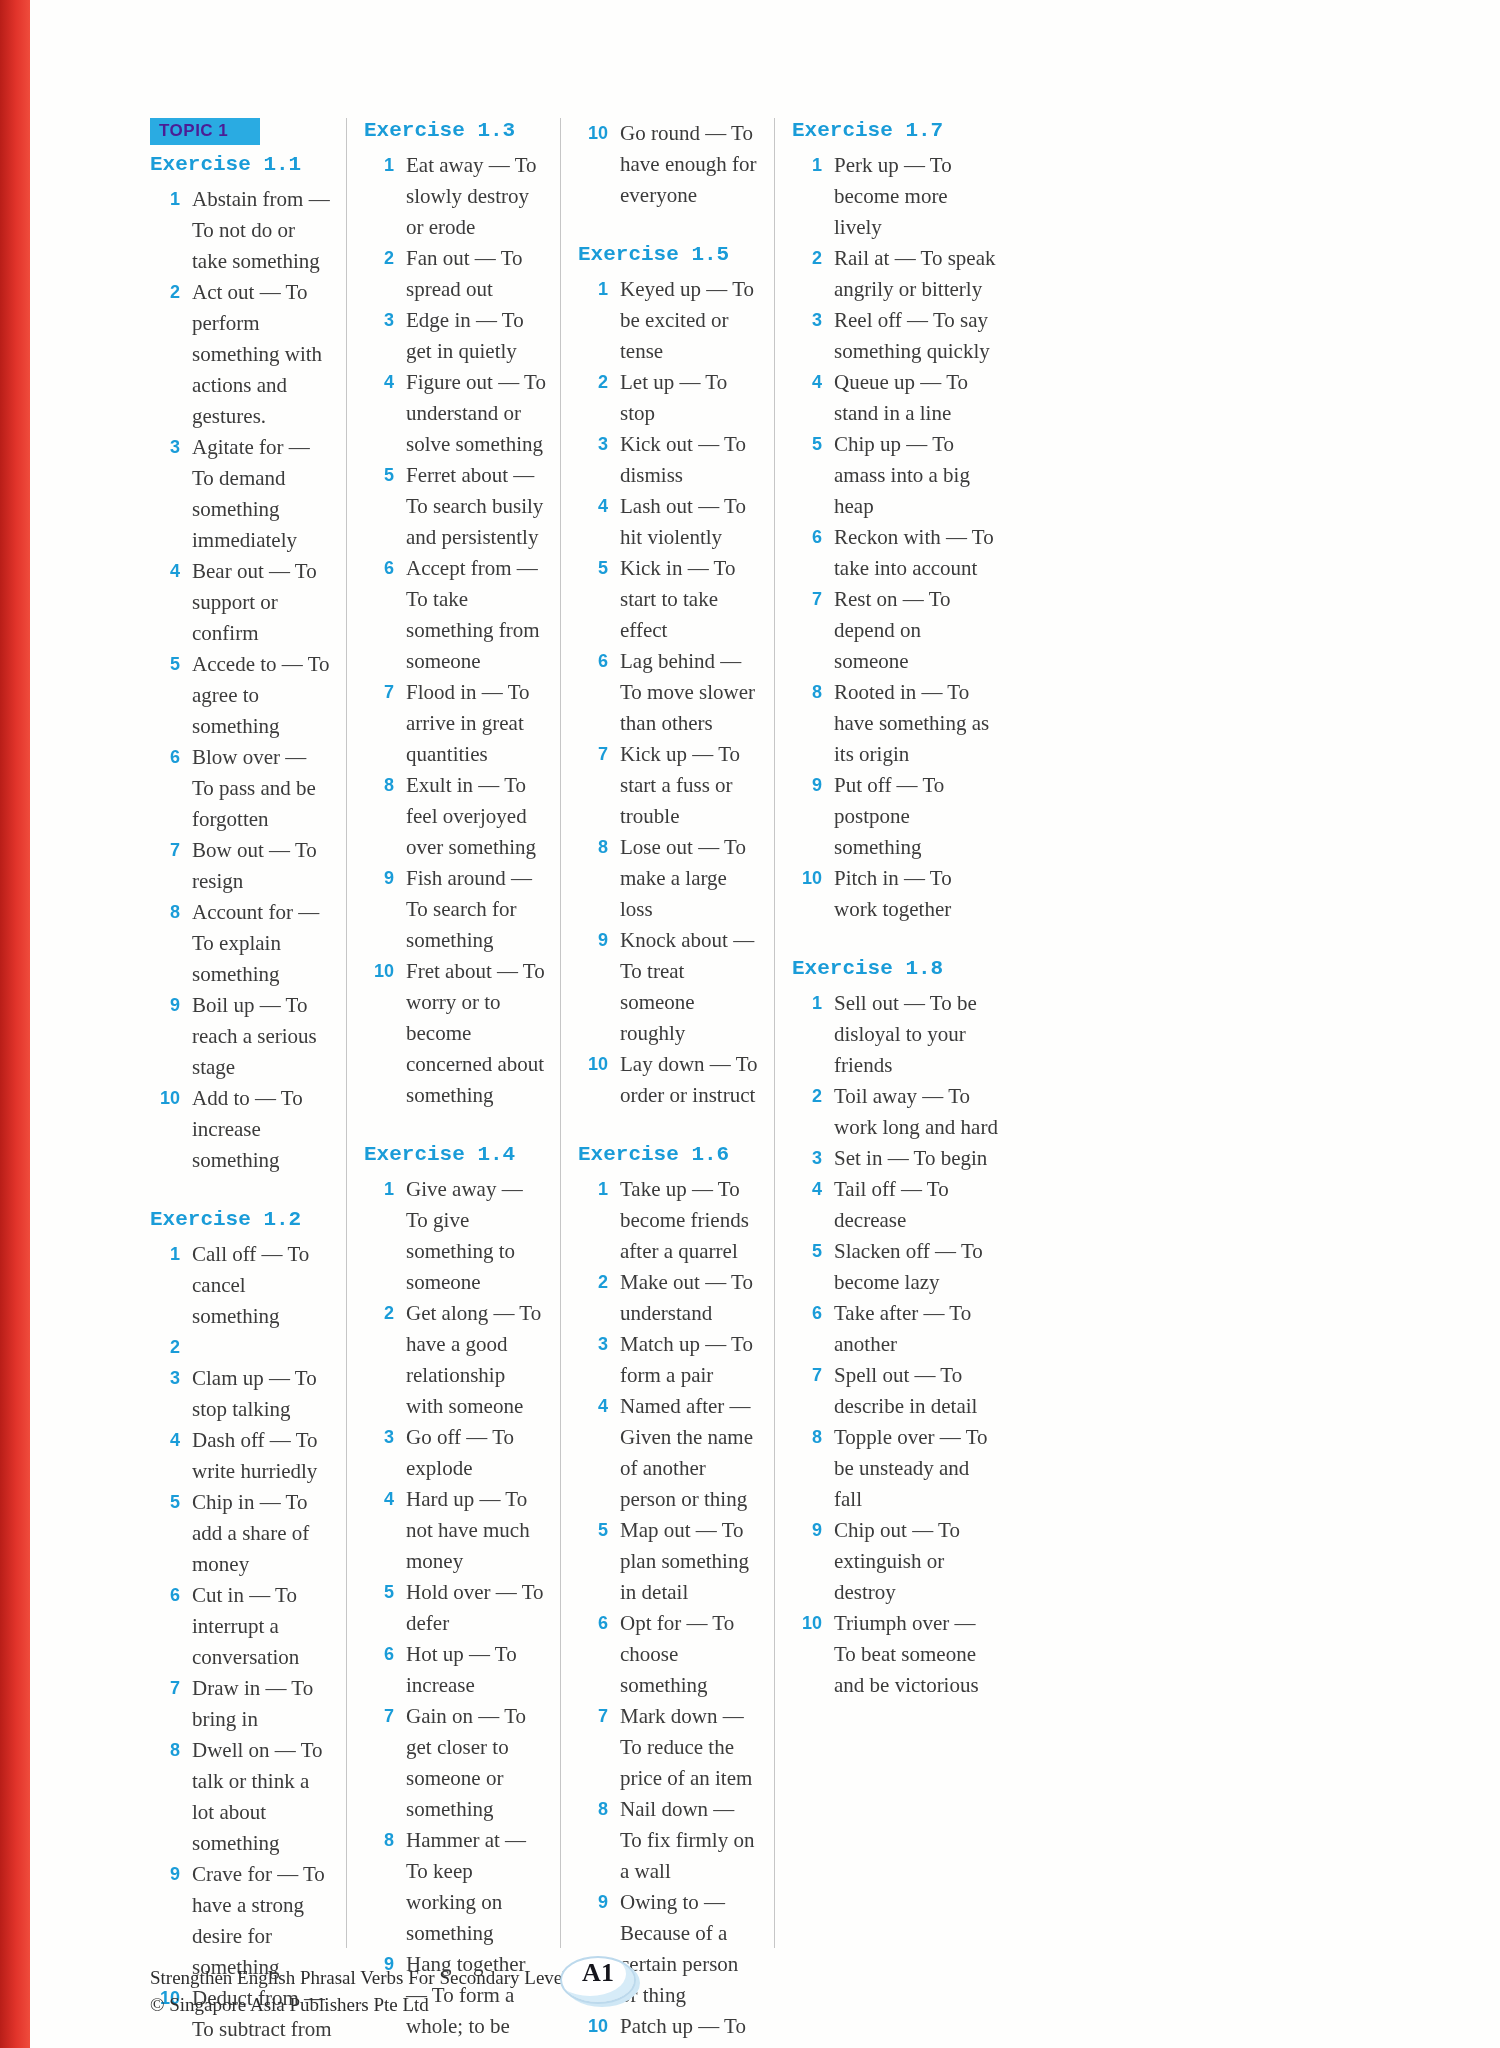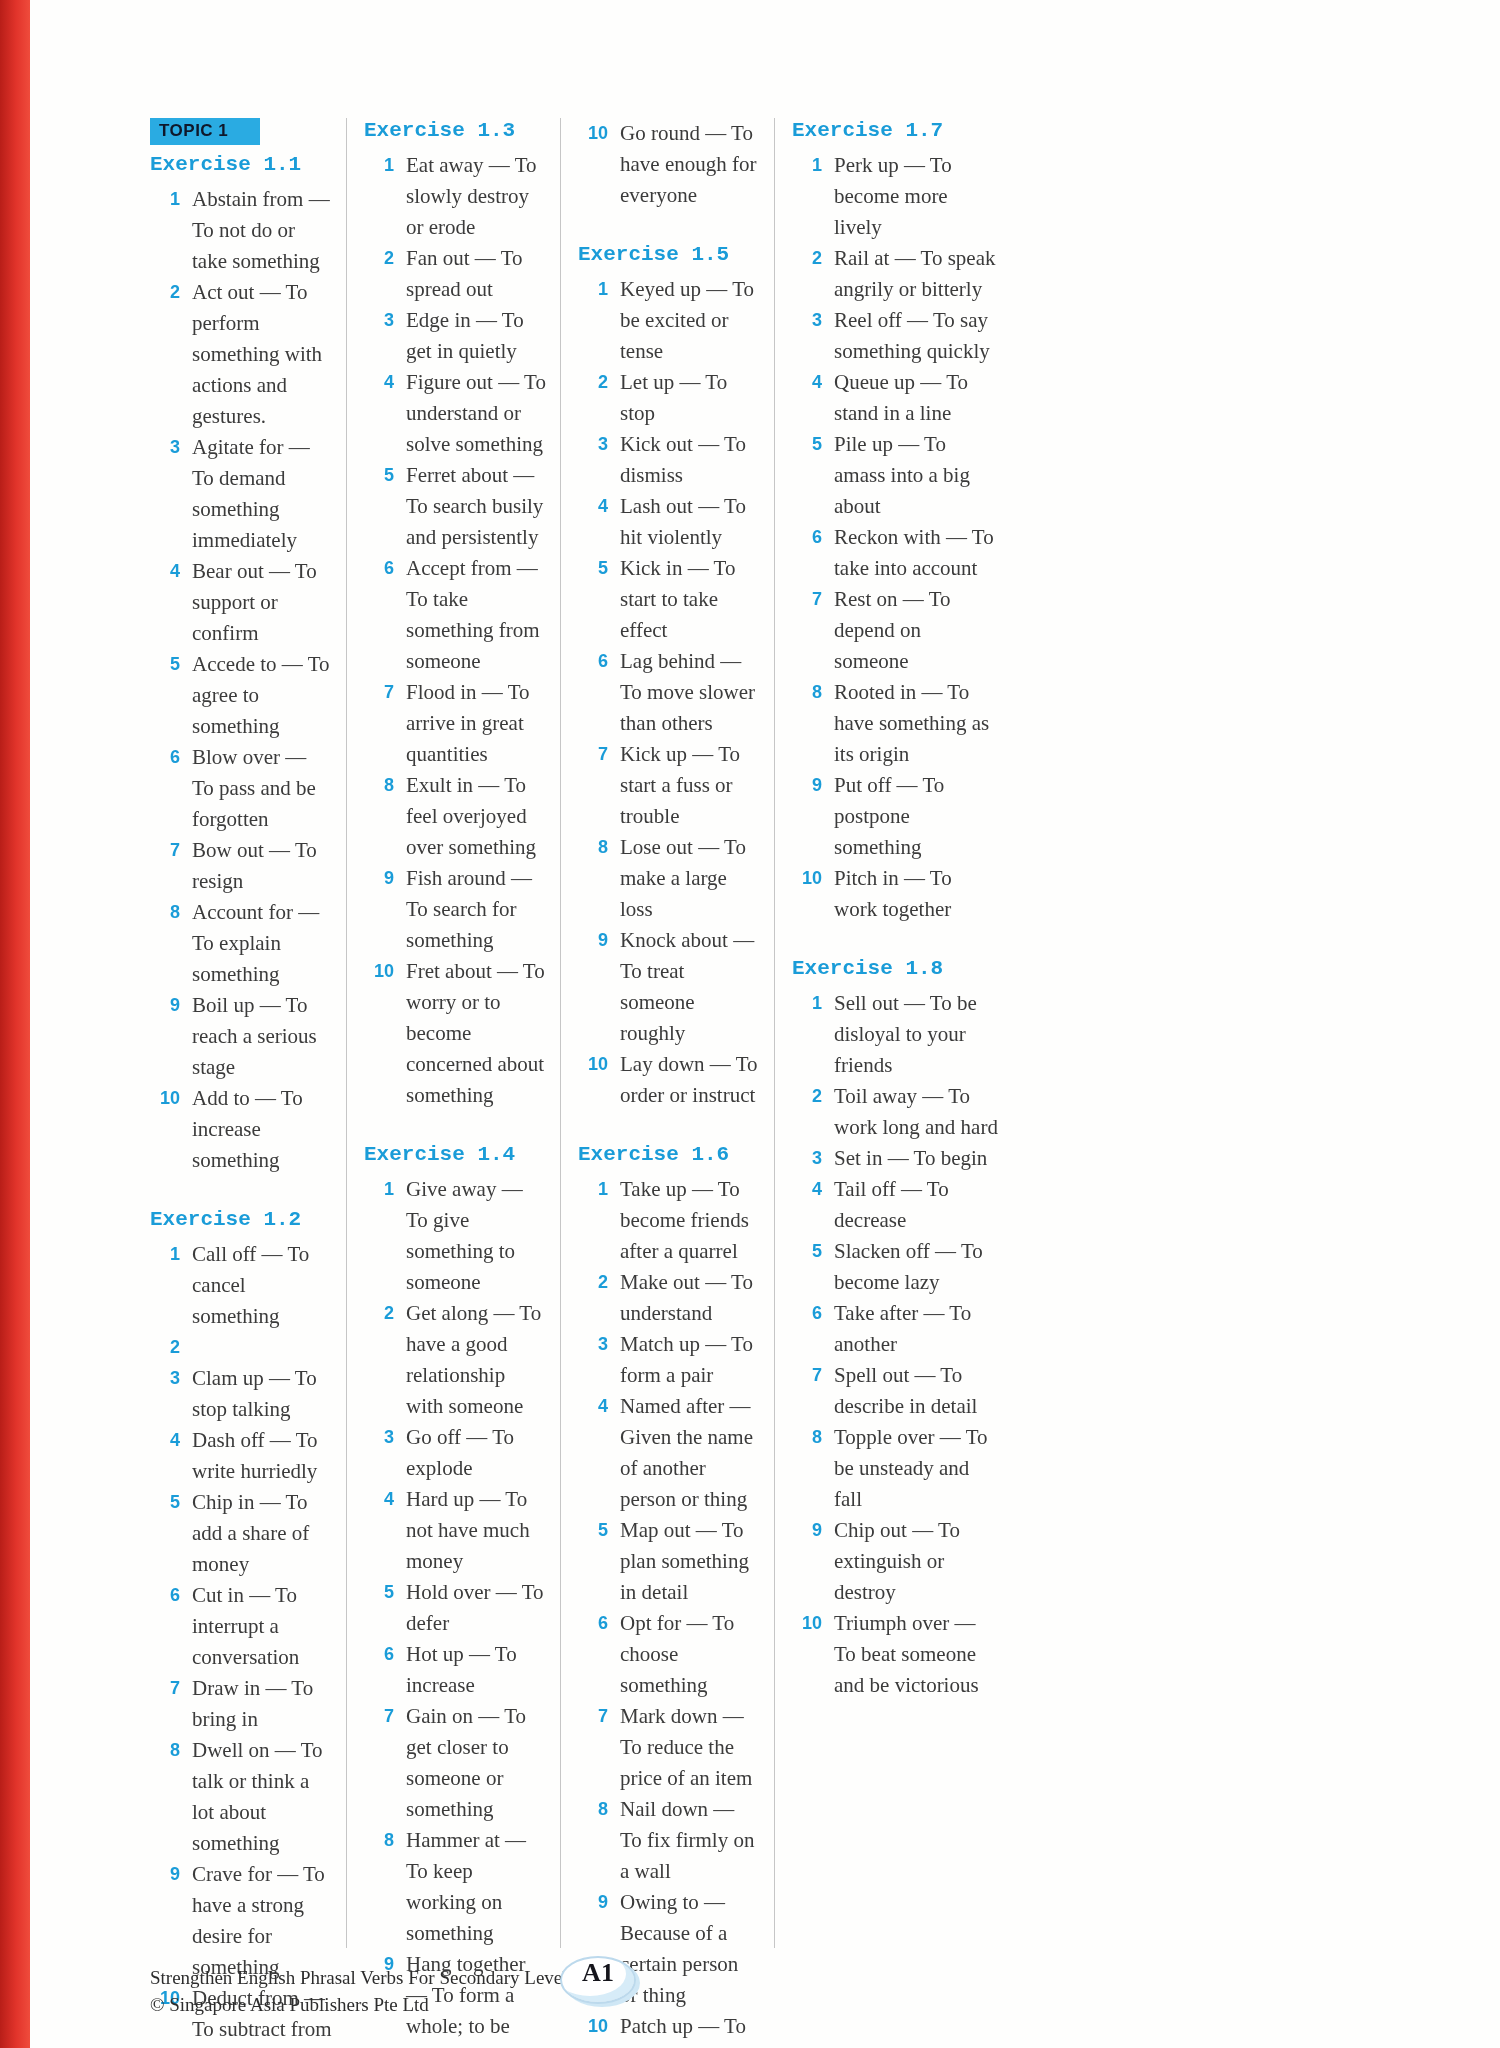--- a/index.html
+++ b/index.html
@@ -31,21 +31,21 @@
   .column {
     width: 197px;
     padding-right: 13px;
     border-right: 1px solid #c6c6c6;
     margin-right: 17px;
   }
   .column:last-child { border-right: none; margin-right: 12px; padding-right: 0; width: 206px; }
   .topic-banner {
     width: 110px;
     background: var(--banner-bg);
-    color: #0f172a;
+    color: #4c1d95;
     font-family: "Liberation Sans", sans-serif;
     font-weight: bold;
     font-size: 17px;
     letter-spacing: 0.5px;
     padding: 3px 0 4px 9px;
     margin-bottom: 7px;
   }
   .ex-title {
     font-size: 21px;
     line-height: 26px;
@@ -375,21 +375,21 @@
         <div class="item">
           <span class="num">3</span>
           <span class="txt">Reel off — To say something quickly</span>
         </div>
         <div class="item">
           <span class="num">4</span>
           <span class="txt">Queue up — To stand in a line</span>
         </div>
         <div class="item">
           <span class="num">5</span>
-          <span class="txt">Pile up — To amass into a big about</span>
+          <span class="txt">Chip up — To amass into a big heap</span>
         </div>
         <div class="item">
           <span class="num">6</span>
           <span class="txt">Reckon with — To take into account</span>
         </div>
         <div class="item">
           <span class="num">7</span>
           <span class="txt">Rest on — To depend on someone</span>
         </div>
         <div class="item">

